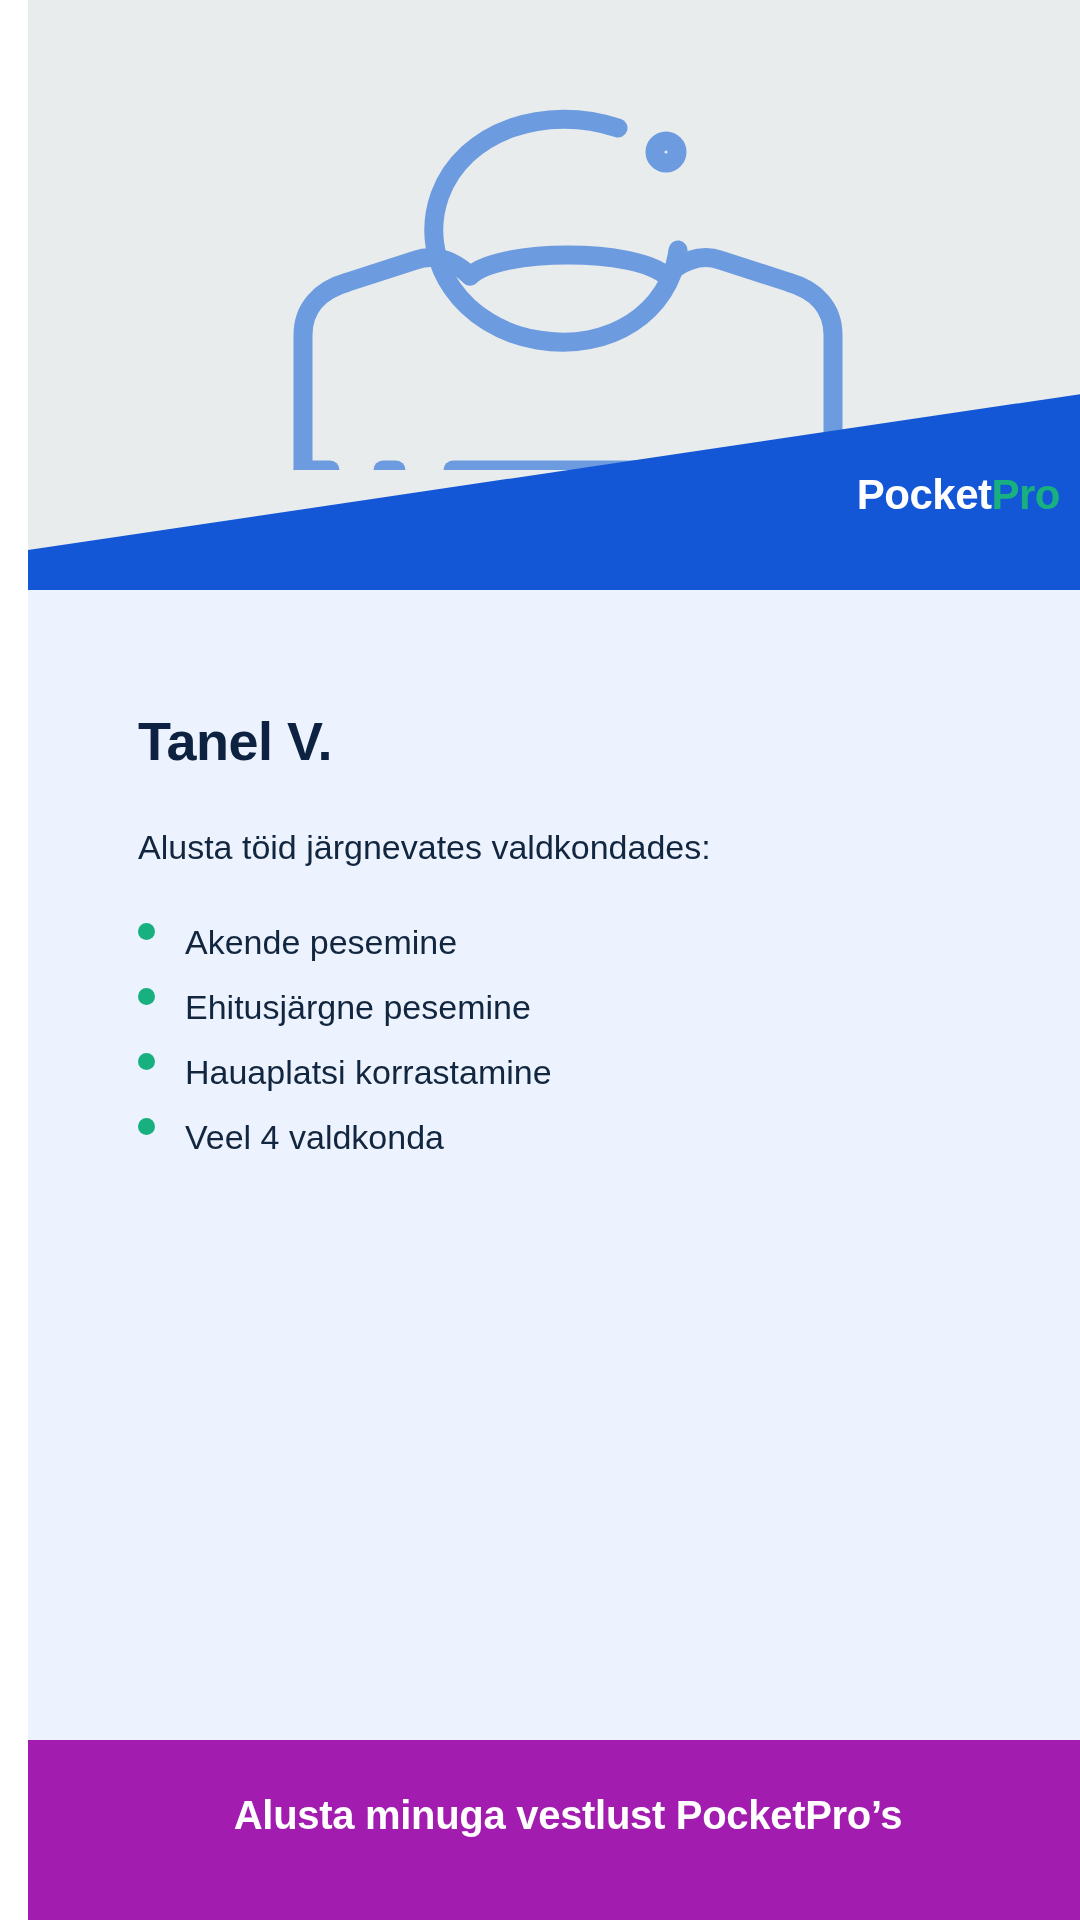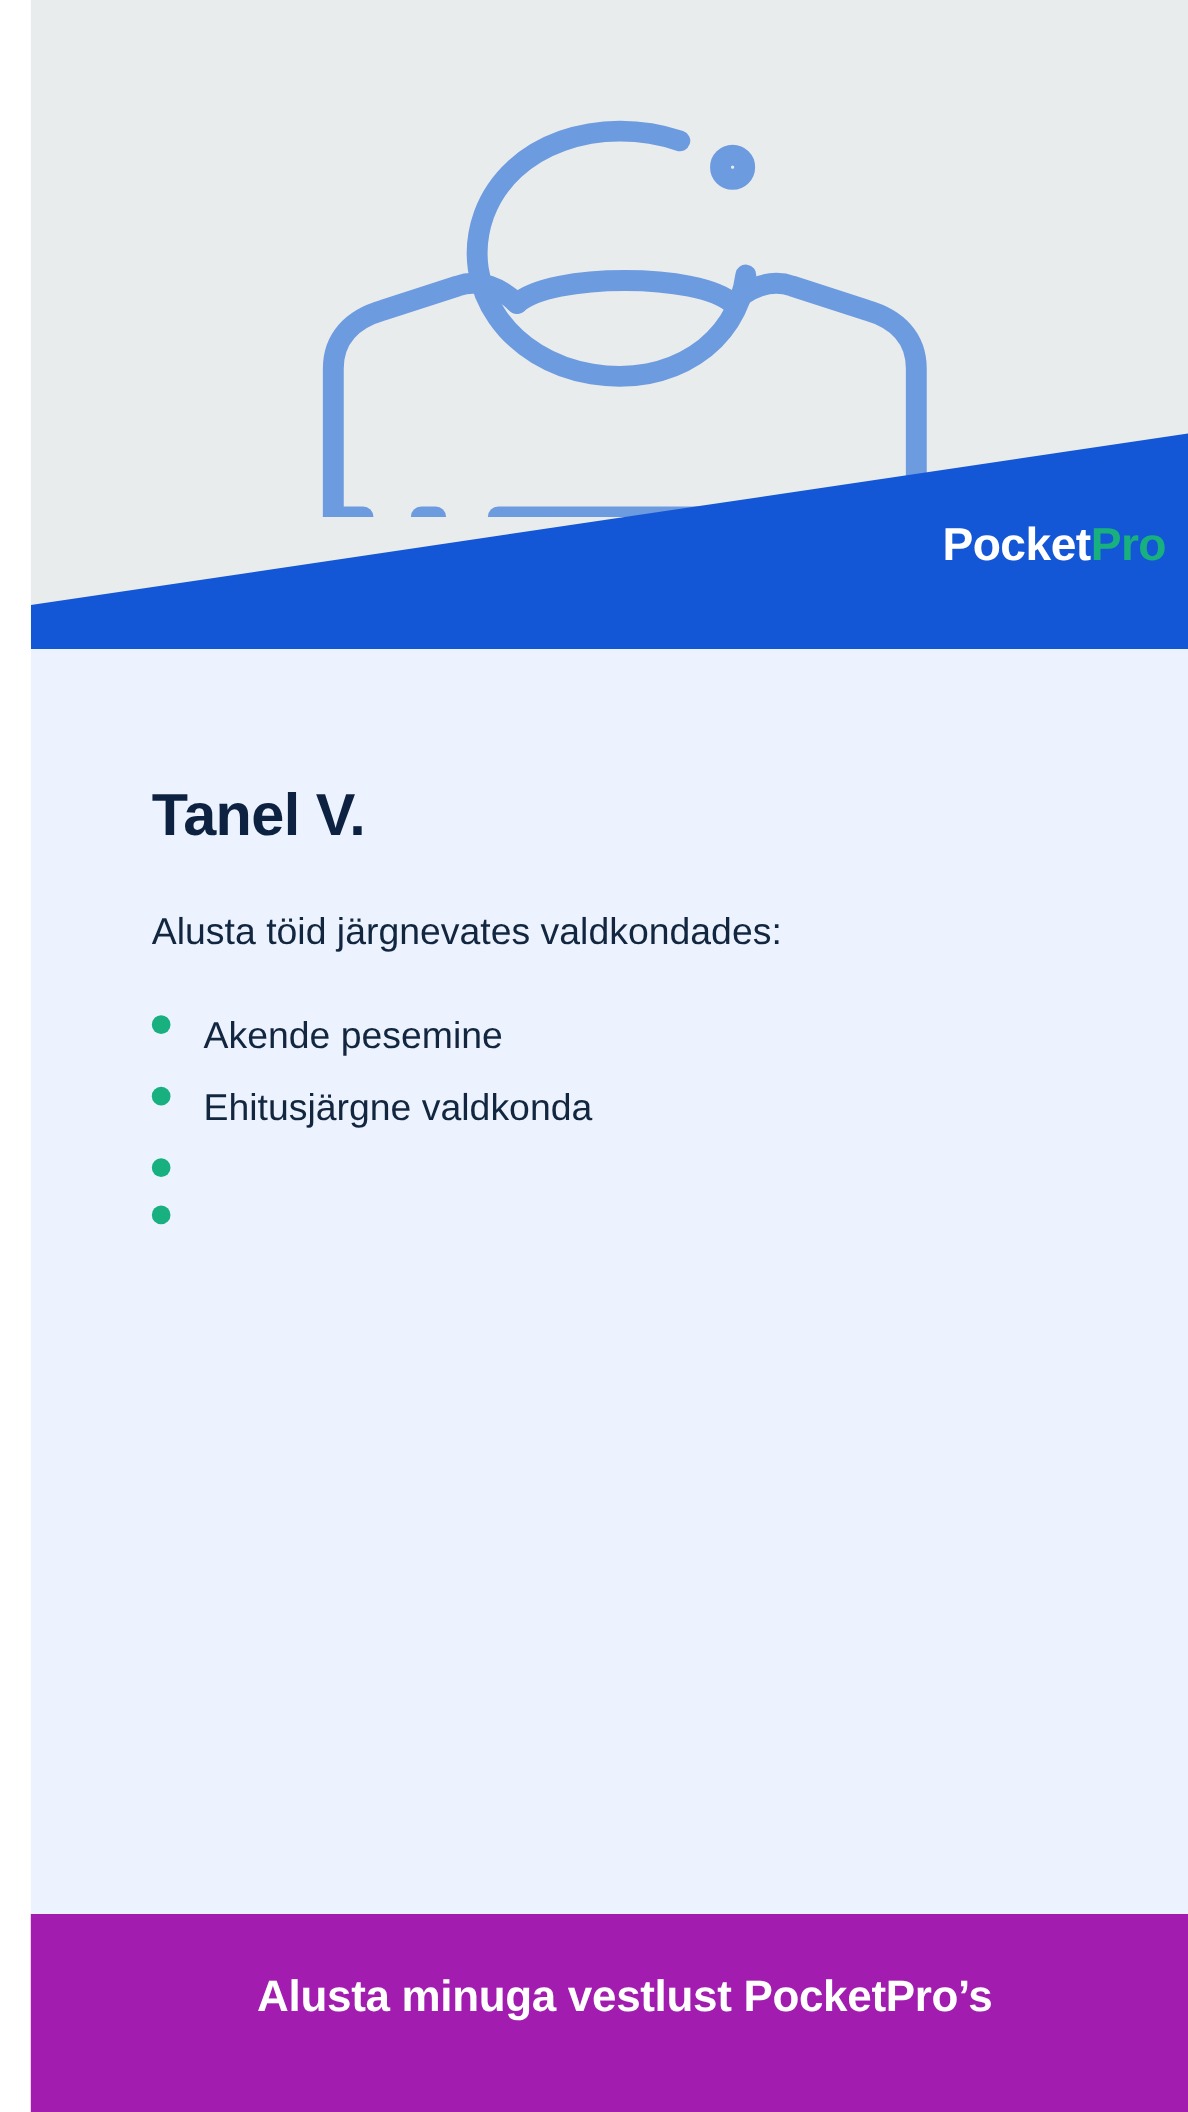--- a/index.html
+++ b/index.html
@@ -159,27 +159,29 @@
 
     <div class="intro">Alusta töid järgnevates valdkondades:</div>
 
     <ul class="skills">
       <li>
         <span class="dot"></span>
         <span>Akende pesemine</span>
       </li>
       <li>
         <span class="dot"></span>
-        <span>Ehitusjärgne valdkonda</span>
+        <span>Ehitusjärgne pesemine</span>
       </li>
       <li>
         <span class="dot"></span>
+        <span>Hauaplatsi korrastamine</span>
       </li>
       <li>
         <span class="dot"></span>
+        <span>Veel 4 valdkonda</span>
       </li>
     </ul>
 
   </div>
 
   <div class="cta">
     <span class="cta-text">Alusta minuga vestlust PocketPro’s</span>
   </div>
 
 </div>

